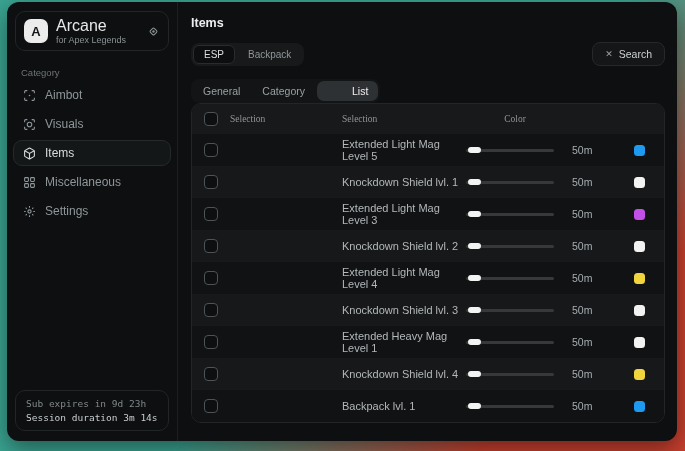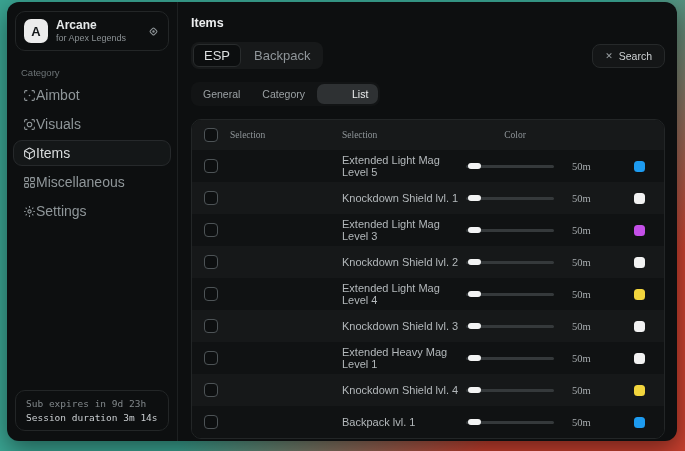--- a/index.html
+++ b/index.html
@@ -20,51 +20,51 @@
   .side-header {
     margin:9px 8px 0 8px; height:40px; border:1px solid #232627; border-radius:10px;
     display:flex; align-items:center; padding:0 8px; gap:8px;
   }
   .logo {
     width:24px; height:24px; background:#ececec; border-radius:7px;
     display:flex; align-items:center; justify-content:center;
     font-weight:bold; font-size:13px; color:#15181a;
   }
   .app-names { flex:1; line-height:1.15; }
-  .app-name { color:#e6e9ea; font-size:12px; font-weight:bold; }
+  .app-name { color:#e6e9ea; font-size:16px; font-weight:normal; }
   .app-sub { color:#8b9194; font-size:9px; }
   .pin-btn { color:#8b9194; display:flex; align-items:center; cursor:pointer; }
   .cat-label { color:#6d7477; font-size:9.5px; margin:16px 0 4px 14px; }
   .side-item {
-    display:flex; align-items:center; height:26px; margin:3px 6px;
+    display:flex; align-items:center; gap:9px; height:26px; margin:3px 6px;
     padding:0 9px; border-radius:9px; border:1px solid transparent;
-    color:#8f9699; font-size:14px; cursor:pointer;
+    color:#8f9699; font-size:12px; cursor:pointer;
   }
   .side-item.active { background:#141718; border-color:#26292b; color:#d9dcdd; }
   .side-item svg { flex:0 0 auto; }
   .side-footer {
     position:absolute; left:8px; right:8px; bottom:10px; border:1px solid #232627;
     border-radius:10px; padding:7px 10px;
     font-family:"DejaVu Sans Mono", monospace;
   }
   .side-footer .l1 { color:#82888b; font-size:9.5px; margin-bottom:3px; }
   .side-footer .l2 { color:#c9cdd0; font-size:9.5px; }
   
   .main { flex:1; padding:14px 12px 0 13px; display:flex; flex-direction:column; }
   .main-title { color:#eceeef; font-size:12.5px; font-weight:bold; margin-bottom:12px; }
   .toprow { display:flex; align-items:center; justify-content:space-between; margin-bottom:13px; }
   .mode-tabs { background:#17191a; border-radius:8px; padding:2px; display:flex; gap:2px; }
-  .mode-tab { font-size:13px; color:#8f9599; padding:4px 11px; border-radius:6px; cursor:pointer; }
+  .mode-tab { font-size:10px; color:#8f9599; padding:4px 11px; border-radius:6px; cursor:pointer; }
   .mode-tab.active { background:#0c0e0f; border:1px solid #292c2d; color:#dcdfe0; padding:3px 10px; }
   .search-btn {
     display:flex; align-items:center; gap:6px; background:#141617; border:1px solid #26292a;
     border-radius:8px; padding:5px 12px; color:#cfd3d5; font-size:10.5px; cursor:pointer;
   }
   .search-x { font-size:9px; color:#9aa0a3; }
-  .view-tabs { display:flex; align-items:flex-end; background:#121415; border-radius:8px; padding:2px; gap:2px; align-self:flex-start; margin-bottom:13px; }
+  .view-tabs { display:flex; align-items:flex-end; background:#121415; border-radius:8px; padding:2px; gap:2px; align-self:flex-start; }
   .view-tab { font-size:10.5px; color:#9aa0a3; padding:4px 10px; border-radius:7px; cursor:pointer; }
   .view-tab.active { background:#2e3133; color:#eceeef;padding-left:35px; }
   
   .table { border:1px solid #232627; border-radius:10px; overflow:hidden; background:#0f1112; }
   .thead {
     display:flex; align-items:center; height:30px; background:#17191a;
     font-family:Liberation Serif, serif; font-size:9.5px; color:#8f9599;
   }
   .trow { display:flex; align-items:center; height:32px; background:#101213; }
   .trow:nth-child(even) { background:#161819; }
@@ -73,21 +73,21 @@
   .thead .c-obj { color:#8f9599; font-size:9.5px; }
   .c-dist { flex:0 0 148px; display:flex; align-items:center; }
   .c-color { flex:0 0 50px; display:flex; justify-content:center; }
   .checkbox {
     width:14px; height:14px; border:1.5px solid #4d5356; border-radius:4px;
     background:#0d0f10; cursor:pointer;
   }
   .slider { position:relative; width:88px; height:10px; display:flex; align-items:center; cursor:pointer; }
   .slider .track { width:100%; height:3px; background:#35393b; border-radius:2px; }
   .slider .handle { position:absolute; left:2px; top:2px; width:13px; height:6px; background:#f2f3f3; border-radius:3px; }
-  .dist-val { margin-left:18px; color:#a7acaf; font-size:10.5px;font-family:Liberation Serif, serif; }
+  .dist-val { margin-left:18px; color:#a7acaf; font-size:10.5px; }
   .swatch { width:11px; height:11px; border-radius:3.5px; cursor:pointer; }
   svg { display:block; }
 </style>
 </head>
 <body>
 
 <div class="window">
 
   <div class="sidebar">
     <div class="side-header">

